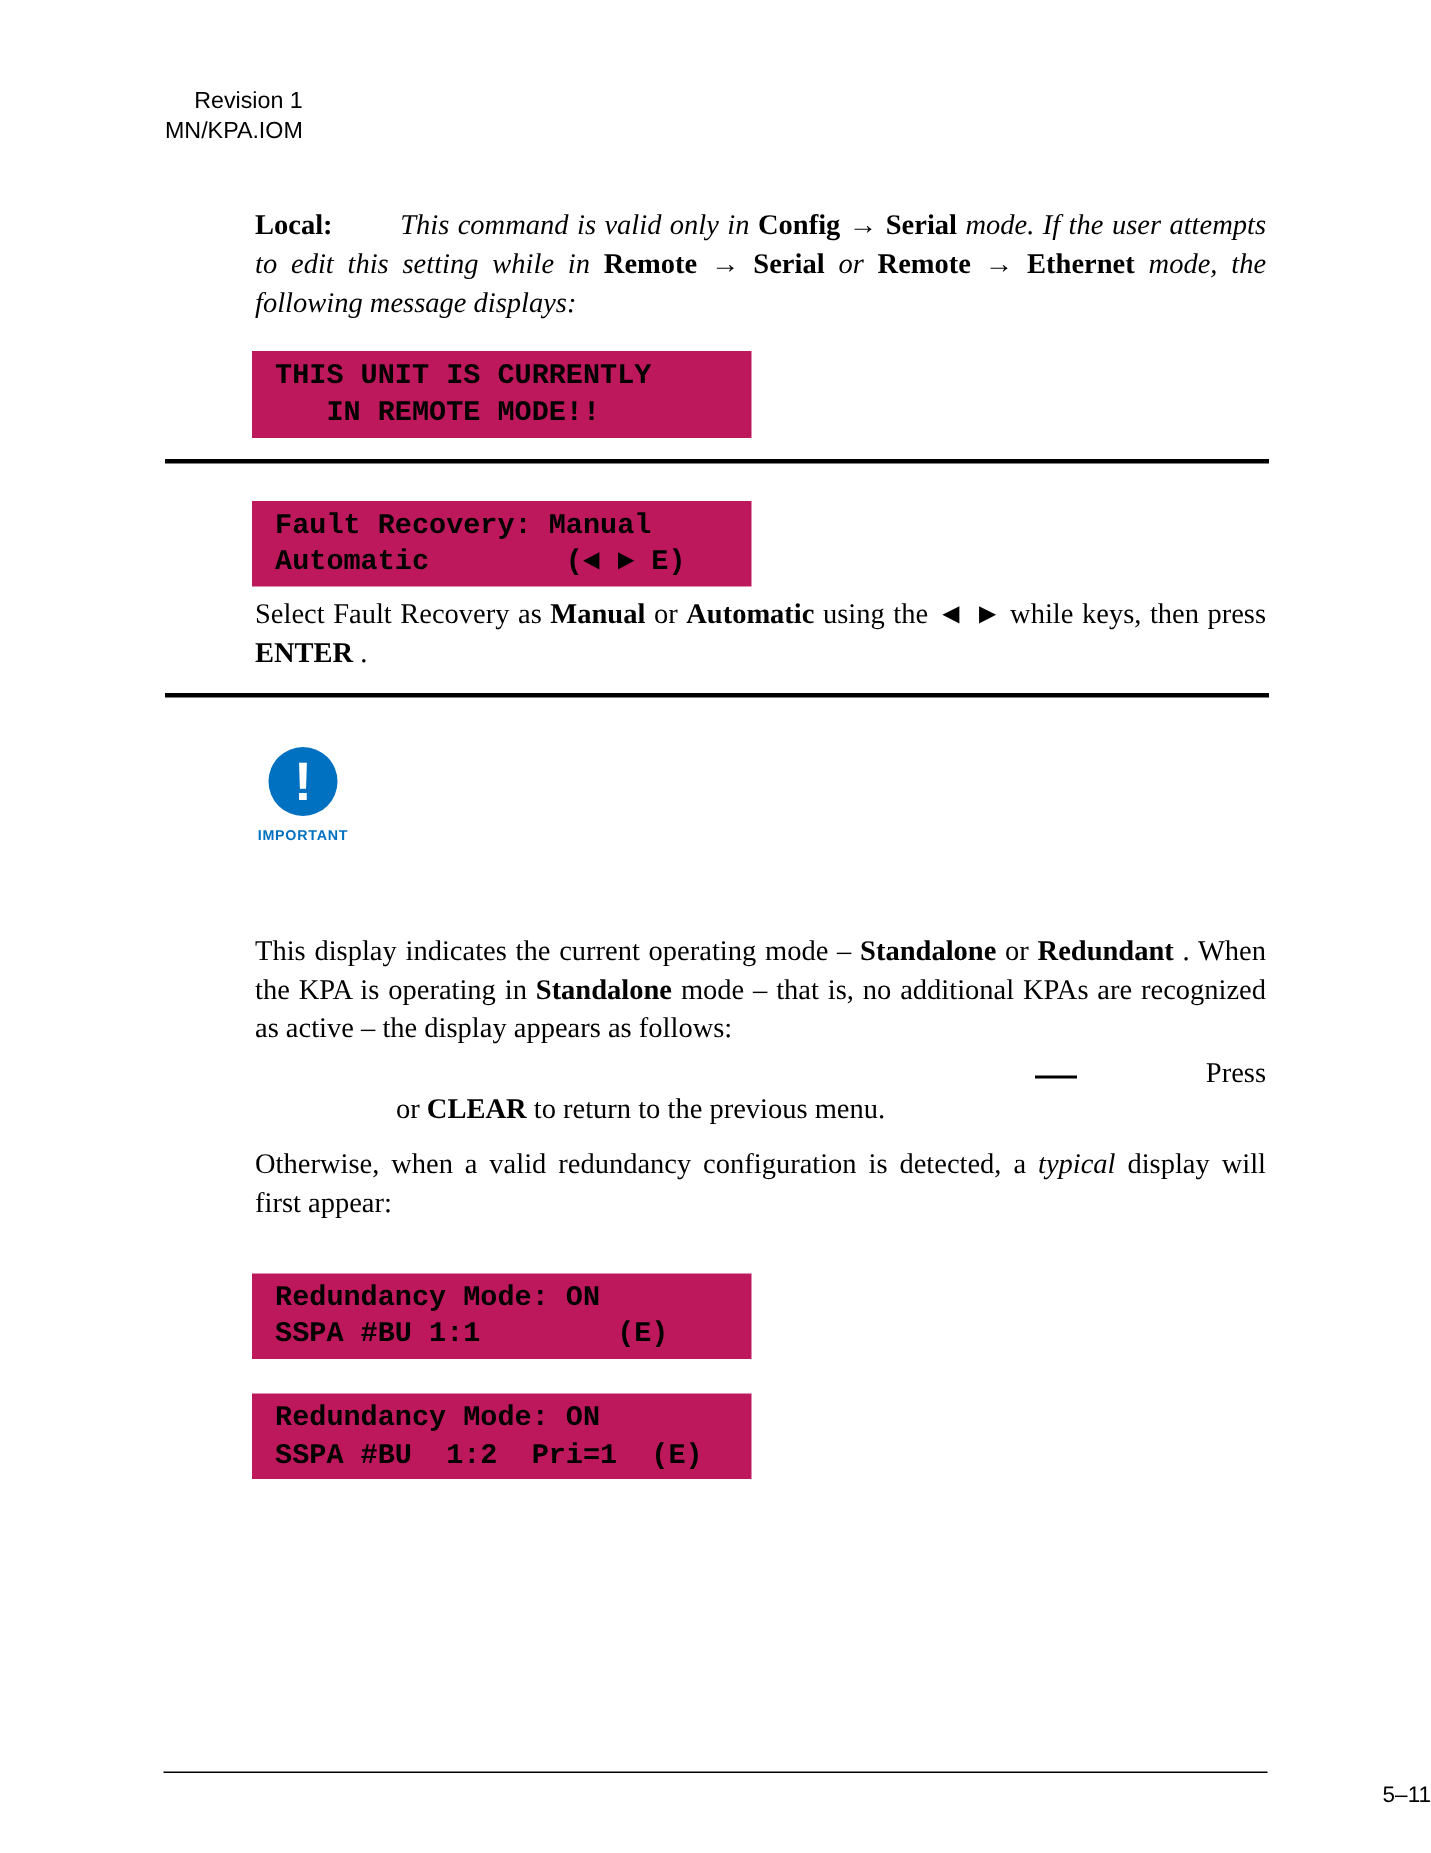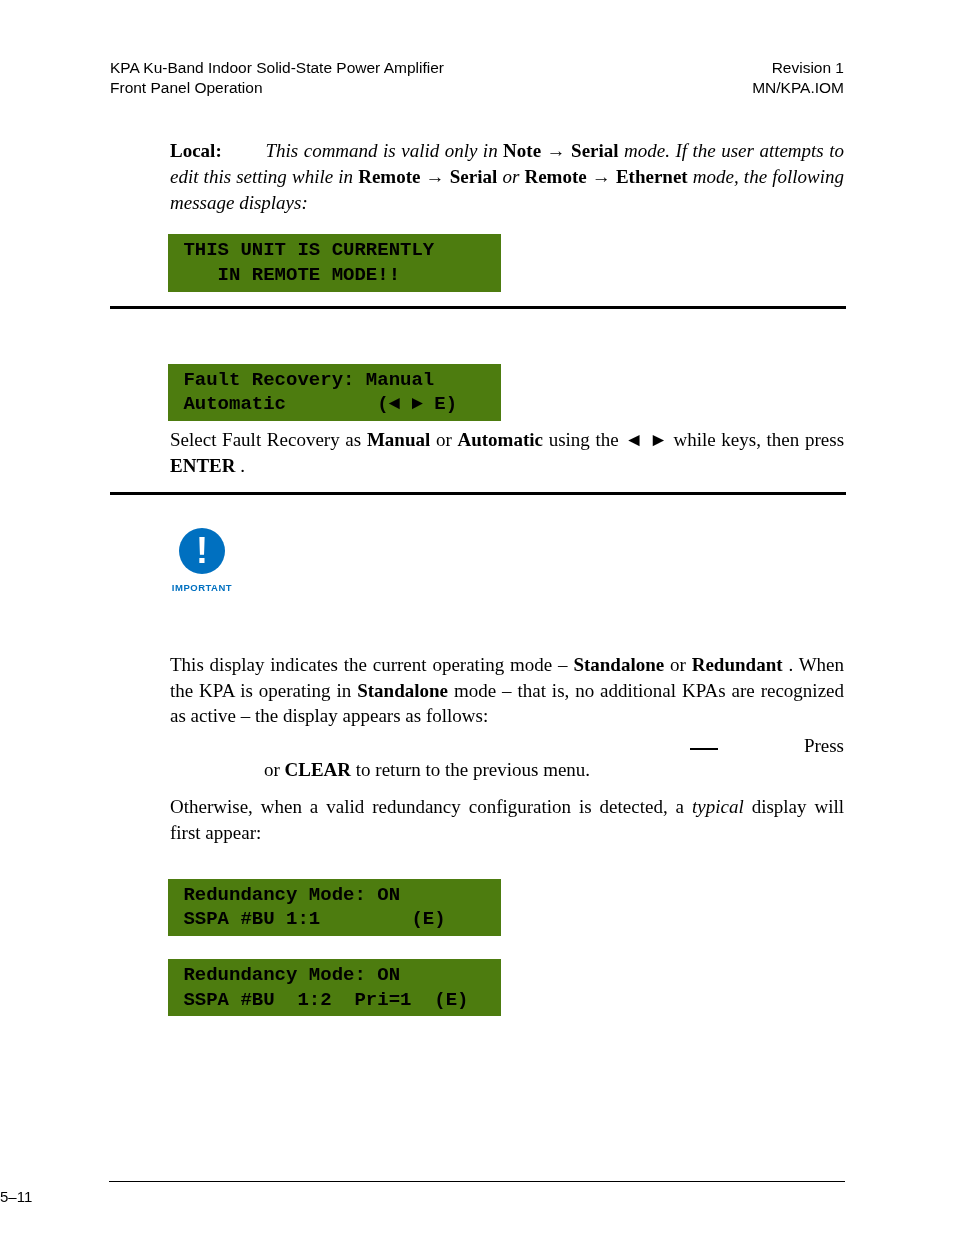--- a/index.html
+++ b/index.html
@@ -35,21 +35,21 @@
   }
   .arrow {
     font-family: "Arial", sans-serif;
     font-style: normal;
   }
   .lcd {
     font-family: "Courier New", Courier, monospace;
     font-weight: bold;
     font-size: 19px;
     white-space: pre;
-    background: #4d7c0f;
+    background: #be185d;
     padding: 4px 4px;
     margin: 6px 0 6px -2px;
     width: 325px;
     display: block;
     line-height: 1.3;
   }
   .hr-thick {
     border: none;
     border-top: 3px solid #000;
     margin: 14px 0 0 -60px;
@@ -113,75 +113,71 @@
     display: inline-block;
     border-bottom: 2px solid #000;
     width: 28px;
     vertical-align: 2px;
   }
   .page-num {
     position: absolute;
     bottom: 30px;
     left: 0;
     width: 954px;
-    text-align: left;
+    text-align: right;
     font-family: Arial, sans-serif;
     font-size: 15px;
   }
   .page-num::before {
     content: "";
     display: block;
     border-top: 1px solid #000;
     width: 736px;
     margin: 0 auto 6px auto;
   }
 </style>
 </head>
 <body>
 
 <div class="page">
 
   <div class="header-row">
-    <div>
-      <div>KPA Ku-Band Indoor Solid-State Power Amplifier</div>
-      <div>Front Panel Operation</div>
-    </div>
     <div style="text-align:right">
       <div>Revision 1</div>
       <div>MN/KPA.IOM</div>
     </div>
   </div>
 
   <div class="content">
 
     <p class="note-line" style="margin-top:0">
       <b style="font-style:normal">Local: </b>&nbsp;&nbsp;&nbsp;&nbsp;&nbsp;&nbsp;
       <span>This command is valid only in </span>
-      <b style="font-style:normal">Note </b>
+      <b style="font-style:normal">Config </b>
       <span class="arrow">→</span>
       <b style="font-style:normal"> Serial</b>
       <span> mode. If the user attempts to edit this setting while in </span>
       <b style="font-style:normal">Remote </b>
       <span class="arrow">→</span>
       <b style="font-style:normal"> Serial</b>
       <span> or </span>
       <b style="font-style:normal">Remote </b>
       <span class="arrow">→</span>
       <b style="font-style:normal"> Ethernet</b>
       <span> mode, the following message displays:</span>
     </p>
 
     <span class="lcd"> THIS UNIT IS CURRENTLY
     IN REMOTE MODE!!</span>
 
     <hr class="hr-thick">
 
     <div class="section-heading" style="color:#fff;height:1px;overflow:hidden;margin:10px 0 0 -60px">5.3.2.1.5 (CONFIG:) Amp → Fault Recovery</div>
 
-    <span class="lcd" style="margin-top:44px"> Fault Recovery: Manual
+    <span class="lcd" style="margin-top:14px"> Fault Recovery: Manual
  Automatic        (◄ ► E)</span>
 
     <p class="para">
       <span>Select Fault Recovery as </span>
       <b>Manual</b>
       <span> or </span>
       <b>Automatic</b>
       <span> using the ◄ ► while keys, then press </span>
       <b>ENTER</b>
       <span>.</span>

